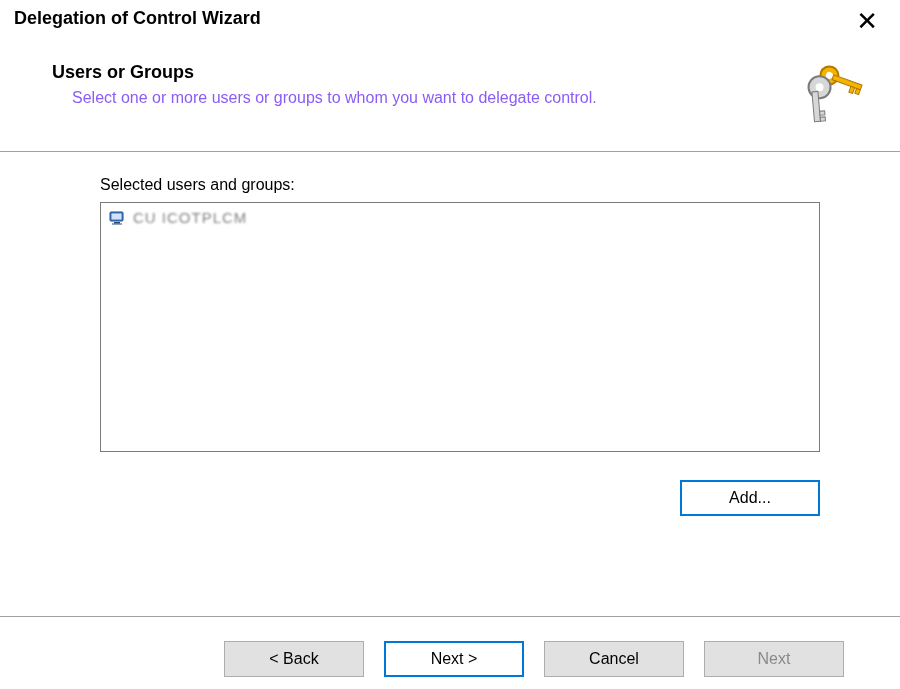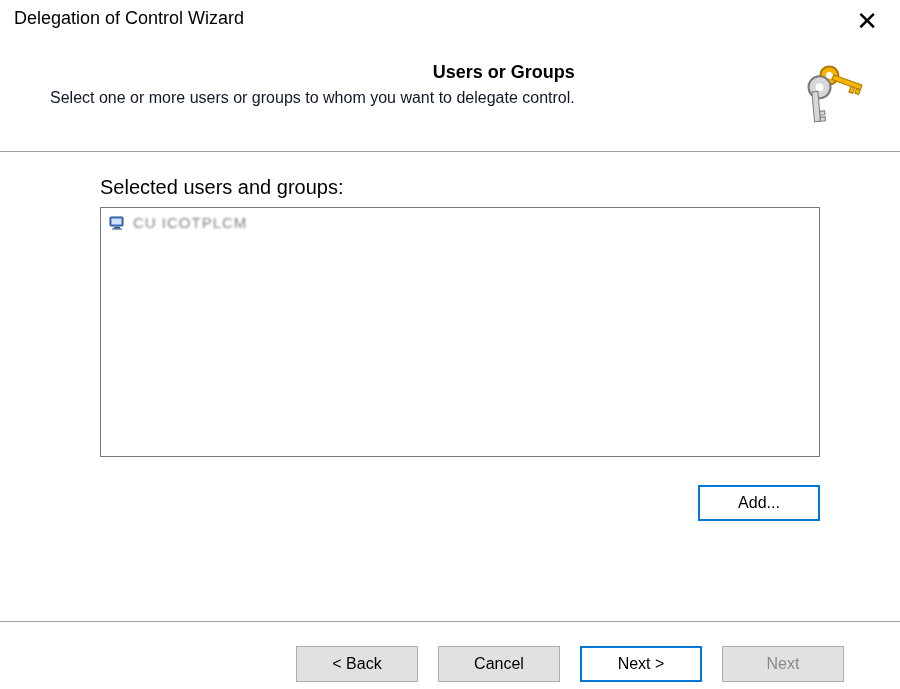--- a/index.html
+++ b/index.html
@@ -12,55 +12,54 @@
       overflow: hidden;
     }
     .titlebar {
       display: flex;
       justify-content: space-between;
       align-items: flex-start;
       padding: 8px 14px 6px 14px;
       font-size: 18px;
       color: #000;
     }
-    .titlebar-title { font-weight: 400; }
+    .titlebar-title { font-weight: 700; }
     .close-x {
       font-family: Arial, sans-serif;
       font-size: 26px;
       font-weight: 300;
       cursor: default;
       line-height: 1;
       padding: 0 8px;
     }
     .header-block {
-      padding: 12px 40px 20px 30px;
+      padding: 12px 40px 20px 52px;
       display: flex;
       justify-content: space-between;
       align-items: flex-start;
-      text-align: right;
     }
     .header-text { padding-top: 10px; }
     .header-title {
       font-size: 18px;
       font-weight: 700;
       color: #000;
       margin-bottom: 6px;
     }
     .header-desc {
       font-size: 16px;
-      color: #0f172a;
+      color: #8b5cf6;
       padding-left: 20px;
     }
     .keys-icon { margin-right: -10px; margin-top: 4px; }
     .hr1 { border: none; border-top: 1px solid #a0a0a0; margin: 0; }
     .content {
       padding: 24px 80px 0 100px;
     }
     .list-label {
-      font-size: 20px;
+      font-size: 16px;
       color: #000;
       margin-bottom: 8px;
     }
     .listbox {
       border: 1px solid #7a7a7a;
       width: 100%;
       height: 250px;
       background: #fff;
       padding: 6px 8px;
     }
@@ -77,21 +76,21 @@
       opacity: 0.5;
       letter-spacing: 1px;
     }
     .add-remove-row {
       display: flex;
       justify-content: flex-end;
       gap: 20px;
       margin-top: 28px;
     }
     .btn {
-      width: 122px;
+      width: 140px;
       height: 36px;
       background: #e1e1e1;
       border: 1px solid #adadad;
       font-size: 16px;
       font-family: inherit;
       color: #000;
       cursor: default;
       text-align: center;
     }
     .btn-primary-outline {
@@ -169,16 +168,16 @@
 
   <div class="add-remove-row">
     <button class="btn btn-primary-outline">Add...</button>
   </div>
 </div>
 
 <hr class="footer-divider">
 
 <div class="footer-row">
   <button class="btn btn-default">&lt; Back</button>
+  <button class="btn btn-primary-outline">Next &gt;</button>
   <button class="btn btn-default">Cancel</button>
-  <button class="btn btn-primary-outline">Next &gt;</button>
   <button class="btn btn-default btn-disabled">Next</button>
 </div>
 
 </body></html>

